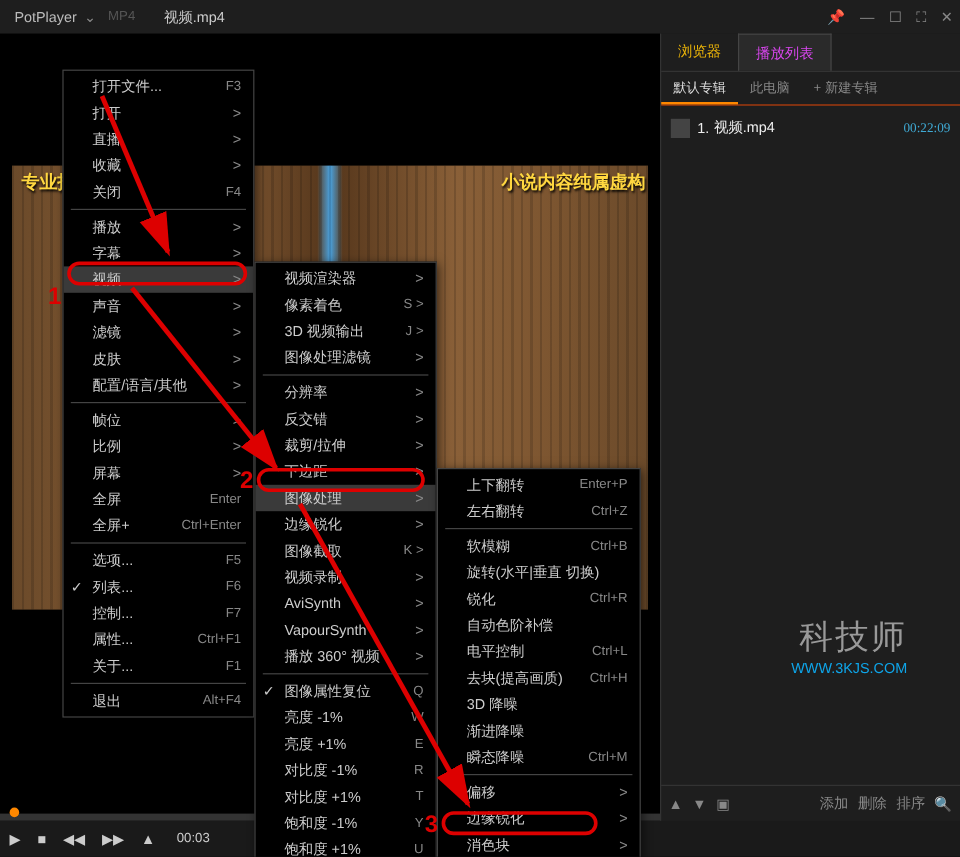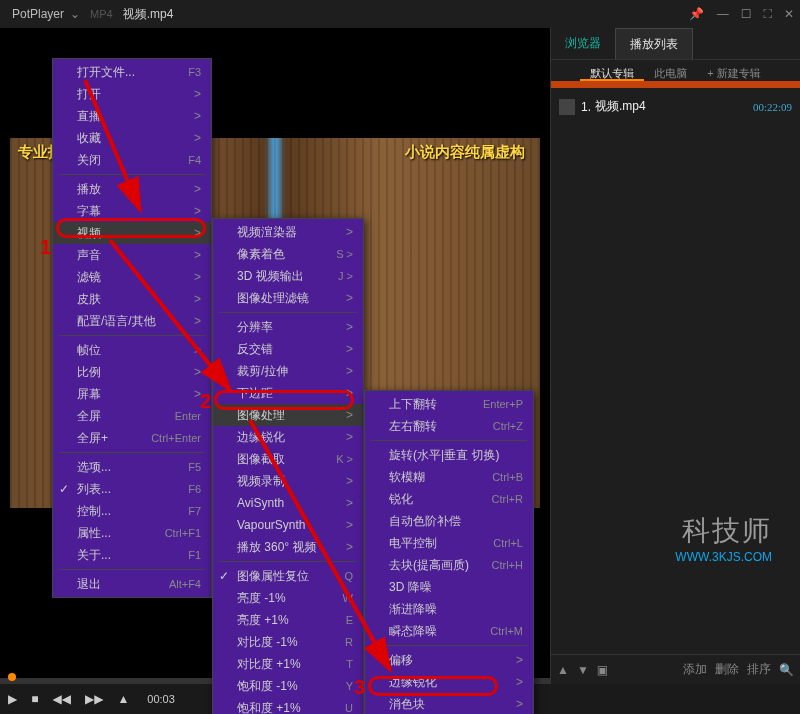--- a/index.html
+++ b/index.html
@@ -14,21 +14,21 @@
 }
 .titlebar {
   height: 28px;
   display: flex;
   align-items: center;
   background: #1e1e1e;
   padding: 0 6px;
 }
 .titlebar .app-name { color: #bbb; padding: 0 6px; }
 .titlebar .chevron { color: #888; margin-right: 10px; }
-.titlebar .badge { color: #555; font-size: 11px; margin-right: 10px; }
+.titlebar .badge { color: #555; font-size: 11px; margin-right: 24px; }
 .titlebar .file-title { color: #ccc; }
 .titlebar .spacer { flex: 1; }
 .win-btns { display: flex; gap: 12px; color: #888; }
 .win-btns span { cursor: pointer; }
 .pin { color: #888; margin-right: 12px; }
 
 .main {
   display: flex;
   height: 656px;
 }
@@ -50,51 +50,50 @@
 }
 .subtitle-left, .subtitle-right {
   position: absolute;
   top: 115px;
   color: #ffd740;
   font-weight: bold;
   font-size: 15px;
   text-shadow: 1px 1px 2px #000;
 }
 .subtitle-left { left: 18px; }
-.subtitle-right { right: 25px; }
+.subtitle-right { right: 12px; }
 
 .sidebar {
   flex: 1;
   background: #1e1e1e;
   border-left: 1px solid #333;
   display: flex;
   flex-direction: column;
 }
 .tabs {
   display: flex;
   height: 32px;
   border-bottom: 1px solid #333;
 }
 .tab {
   padding: 7px 14px;
-  color: #14b8a6;
+  color: #eab308;
   cursor: pointer;
 }
 .tab.active {
   background: #2a2a2a;
-  color: #e5e5e5;
+  color: #d946ef;
   border: 1px solid #444;
   border-bottom: none;
 }
 .album-tabs {
   display: flex;
   height: 28px;
-  border-bottom: 7px solid #c2410c;
+  border-bottom: 1px solid #c2410c;
   font-size: 11px;
-  justify-content: center;
 }
 .album-tab { padding: 6px 10px; color: #888; cursor: pointer; }
 .album-tab.active { color: #ddd; border-bottom: 2px solid #ff8800; }
 .playlist {
   flex: 1;
   padding: 6px;
 }
 .playlist-item {
   display: flex;
   align-items: center;
@@ -110,21 +109,21 @@
   align-items: center;
   padding: 0 6px;
   color: #888;
   gap: 8px;
 }
 .sidebar-footer .sp { flex: 1; }
 .sidebar-footer span { cursor: pointer; }
 
 .watermark {
   position: absolute;
-  right: 28px;
+  right: 44px;
   bottom: 150px;
   text-align: right;
   color: #888;
 }
 .watermark .big { font-size: 28px; color: #999; letter-spacing: 2px; }
 .watermark .small { font-size: 12px; color: #0ea5e9; }
 
 .bottom-bar {
   position: absolute;
   left: 0;
@@ -153,21 +152,21 @@
   width: 8px; height: 8px;
   border-radius: 50%;
   background: #ff8800;
 }
 .ctrl-btn { cursor: pointer; font-size: 12px; }
 .time { font-size: 11px; margin-left: 4px; }
 
 
 .menu {
   position: absolute;
-  background: #4c1d95;
+  background: #000000;
   border: 1px solid #444;
   box-shadow: 2px 2px 8px rgba(0,0,0,0.6);
   min-width: 150px;
   padding: 2px 0;
   z-index: 100;
 }
 .menu-item {
   display: flex;
   align-items: center;
   padding: 4px 10px 4px 24px;
@@ -488,25 +487,25 @@
     <div class="menu-item">
       <span class="label">上下翻转</span>
       <span class="shortcut">Enter+P</span>
     </div>
     <div class="menu-item">
       <span class="label">左右翻转</span>
       <span class="shortcut">Ctrl+Z</span>
     </div>
     <div class="menu-sep"></div>
     <div class="menu-item">
-      <span class="label">旋转(水平|垂直 切换)</span>
-    </div>
-    <div class="menu-item">
       <span class="label">软模糊</span>
       <span class="shortcut">Ctrl+B</span>
+    </div>
+    <div class="menu-item">
+      <span class="label">旋转(水平|垂直 切换)</span>
     </div>
     <div class="menu-item">
       <span class="label">锐化</span>
       <span class="shortcut">Ctrl+R</span>
     </div>
     <div class="menu-item">
       <span class="label">自动色阶补偿</span>
     </div>
     <div class="menu-item">
       <span class="label">电平控制</span>

